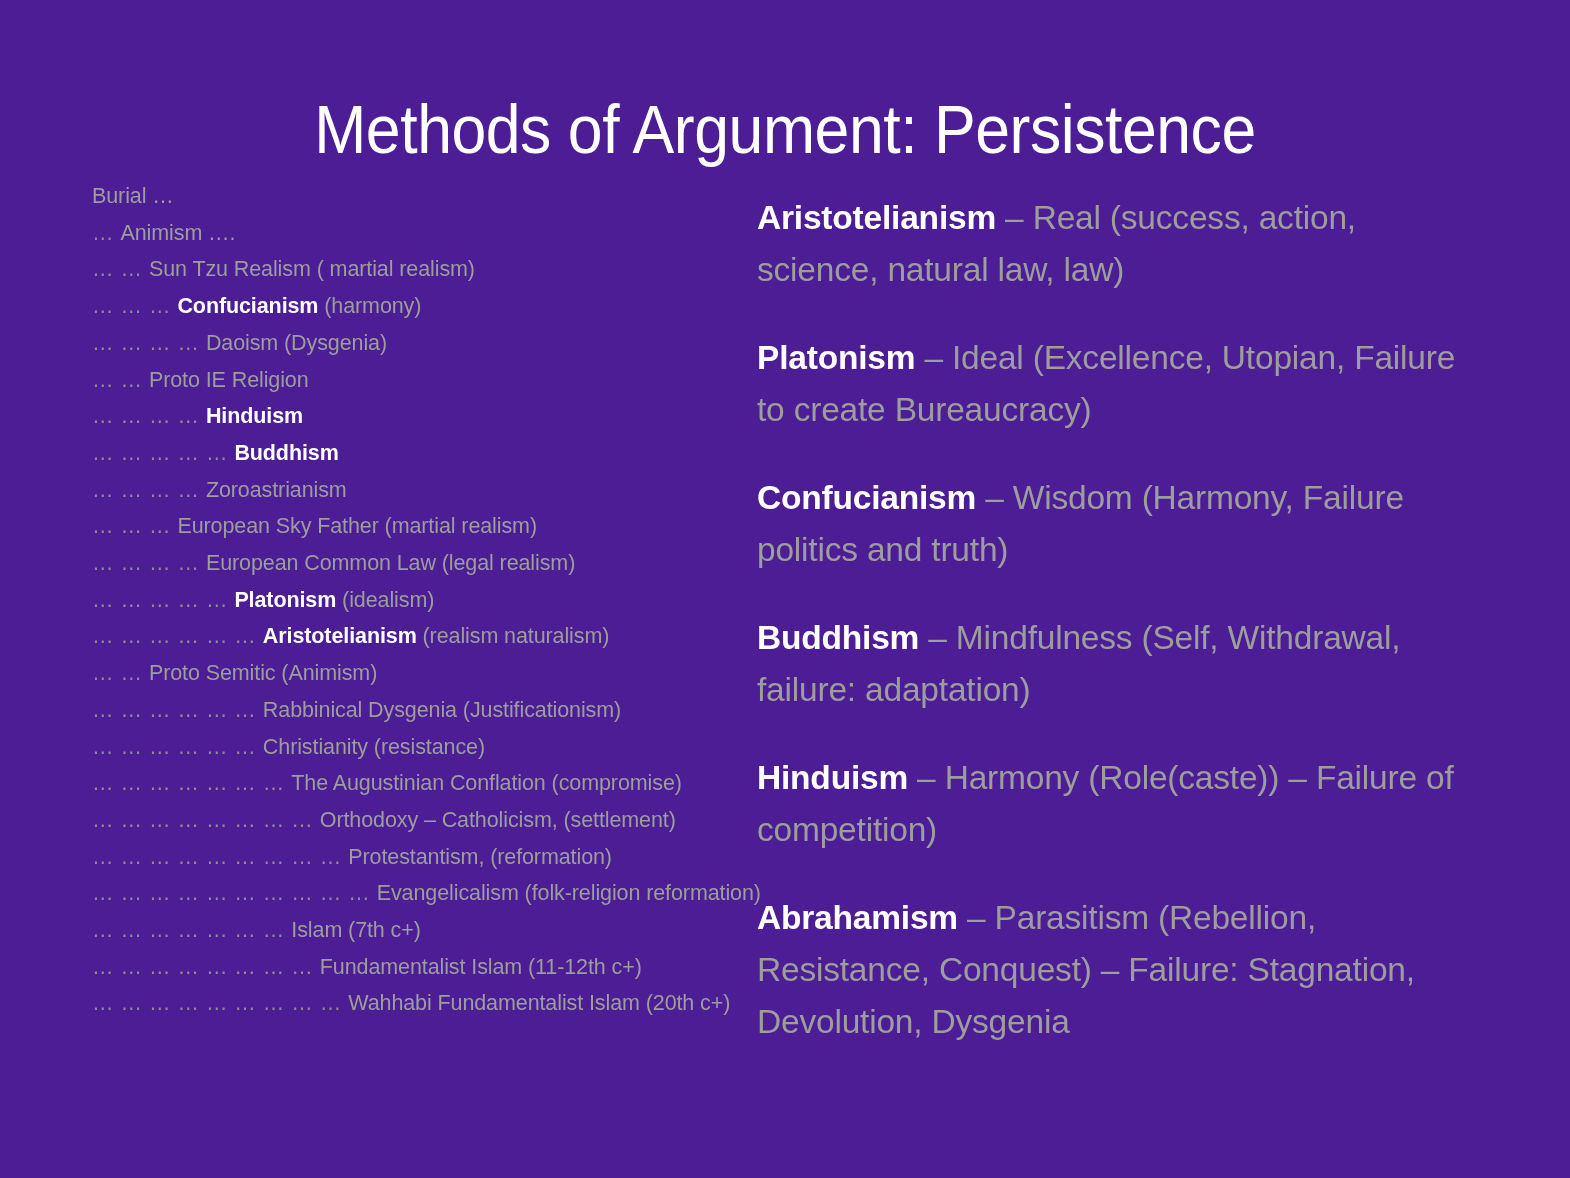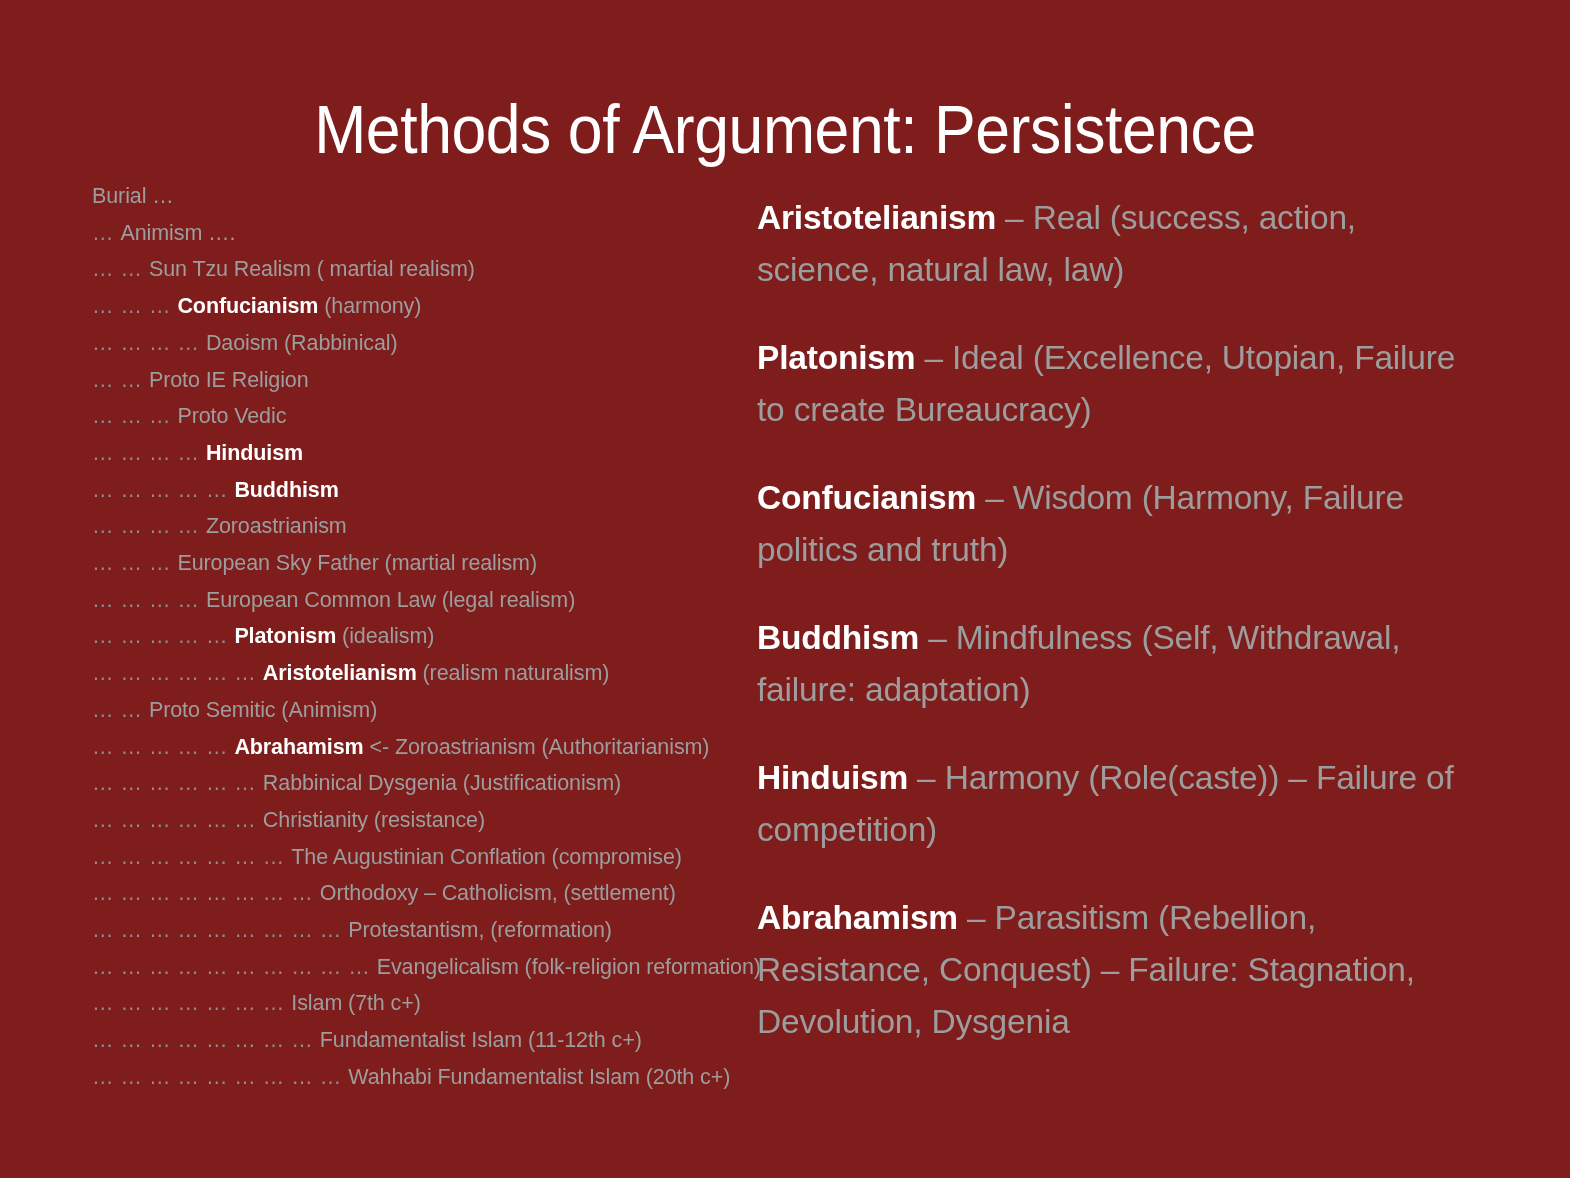--- a/index.html
+++ b/index.html
@@ -11,21 +11,21 @@
     width: 1570px;
     height: 1178px;
     overflow: hidden;
     font-family: "Liberation Sans", sans-serif;
     -webkit-font-smoothing: antialiased;
   }
   #slide {
     position: relative;
     width: 1570px;
     height: 1178px;
-    background: #7f1d1d;
+    background: #4c1d95;
   }
 
   
   #slide-title {
     position: absolute;
     left: 0;
     top: 48px;
     width: 1570px;
     text-align: center;
     color: #ffffff;
@@ -103,32 +103,30 @@
 
 <div id="slide">
 
   <h1 id="slide-title">Methods of Argument: Persistence</h1>
 
   <div id="left-column">
       <div class="outline-row"><span class="outline-term-plain">Burial</span><span class="outline-rest"> …</span></div>
       <div class="outline-row"><span class="outline-dots">… </span><span class="outline-term-plain">Animism</span><span class="outline-rest"> ….</span></div>
       <div class="outline-row"><span class="outline-dots">… … </span><span class="outline-term-plain">Sun Tzu Realism</span><span class="outline-rest"> ( martial realism)</span></div>
       <div class="outline-row"><span class="outline-dots">… … … </span><span class="outline-term">Confucianism</span><span class="outline-rest"> (harmony)</span></div>
-      <div class="outline-row"><span class="outline-dots">… … … … </span><span class="outline-term-plain">Daoism</span><span class="outline-rest"> (Rabbinical)</span></div>
+      <div class="outline-row"><span class="outline-dots">… … … … </span><span class="outline-term-plain">Daoism</span><span class="outline-rest"> (Dysgenia)</span></div>
       <div class="outline-row"><span class="outline-dots">… … </span><span class="outline-term-plain">Proto IE Religion</span></div>
-      <div class="outline-row"><span class="outline-dots">… … … </span><span class="outline-term-plain">Proto Vedic</span></div>
       <div class="outline-row"><span class="outline-dots">… … … … </span><span class="outline-term">Hinduism</span></div>
       <div class="outline-row"><span class="outline-dots">… … … … … </span><span class="outline-term">Buddhism</span></div>
       <div class="outline-row"><span class="outline-dots">… … … … </span><span class="outline-term-plain">Zoroastrianism</span></div>
       <div class="outline-row"><span class="outline-dots">… … … </span><span class="outline-term-plain">European Sky Father</span><span class="outline-rest"> (martial realism)</span></div>
       <div class="outline-row"><span class="outline-dots">… … … … </span><span class="outline-term-plain">European Common Law</span><span class="outline-rest"> (legal realism)</span></div>
       <div class="outline-row"><span class="outline-dots">… … … … … </span><span class="outline-term">Platonism</span><span class="outline-rest"> (idealism)</span></div>
       <div class="outline-row"><span class="outline-dots">… … … … … … </span><span class="outline-term">Aristotelianism</span><span class="outline-rest"> (realism naturalism)</span></div>
       <div class="outline-row"><span class="outline-dots">… … </span><span class="outline-term-plain">Proto Semitic</span><span class="outline-rest"> (Animism)</span></div>
-      <div class="outline-row"><span class="outline-dots">… … … … … </span><span class="outline-term">Abrahamism</span><span class="outline-rest"> &lt;- Zoroastrianism (Authoritarianism)</span></div>
       <div class="outline-row"><span class="outline-dots">… … … … … … </span><span class="outline-term-plain">Rabbinical Dysgenia</span><span class="outline-rest"> (Justificationism)</span></div>
       <div class="outline-row"><span class="outline-dots">… … … … … … </span><span class="outline-term-plain">Christianity</span><span class="outline-rest"> (resistance)</span></div>
       <div class="outline-row"><span class="outline-dots">… … … … … … … </span><span class="outline-term-plain">The Augustinian Conflation</span><span class="outline-rest"> (compromise)</span></div>
       <div class="outline-row"><span class="outline-dots">… … … … … … … … </span><span class="outline-term-plain">Orthodoxy – Catholicism,</span><span class="outline-rest"> (settlement)</span></div>
       <div class="outline-row"><span class="outline-dots">… … … … … … … … … </span><span class="outline-term-plain">Protestantism,</span><span class="outline-rest"> (reformation)</span></div>
       <div class="outline-row"><span class="outline-dots">… … … … … … … … … … </span><span class="outline-term-plain">Evangelicalism</span><span class="outline-rest"> (folk-religion reformation)</span></div>
       <div class="outline-row"><span class="outline-dots">… … … … … … … </span><span class="outline-term-plain">Islam</span><span class="outline-rest"> (7th c+)</span></div>
       <div class="outline-row"><span class="outline-dots">… … … … … … … … </span><span class="outline-term-plain">Fundamentalist Islam</span><span class="outline-rest"> (11-12th c+)</span></div>
       <div class="outline-row"><span class="outline-dots">… … … … … … … … … </span><span class="outline-term-plain">Wahhabi Fundamentalist Islam</span><span class="outline-rest"> (20th c+)</span></div>
     </div>

